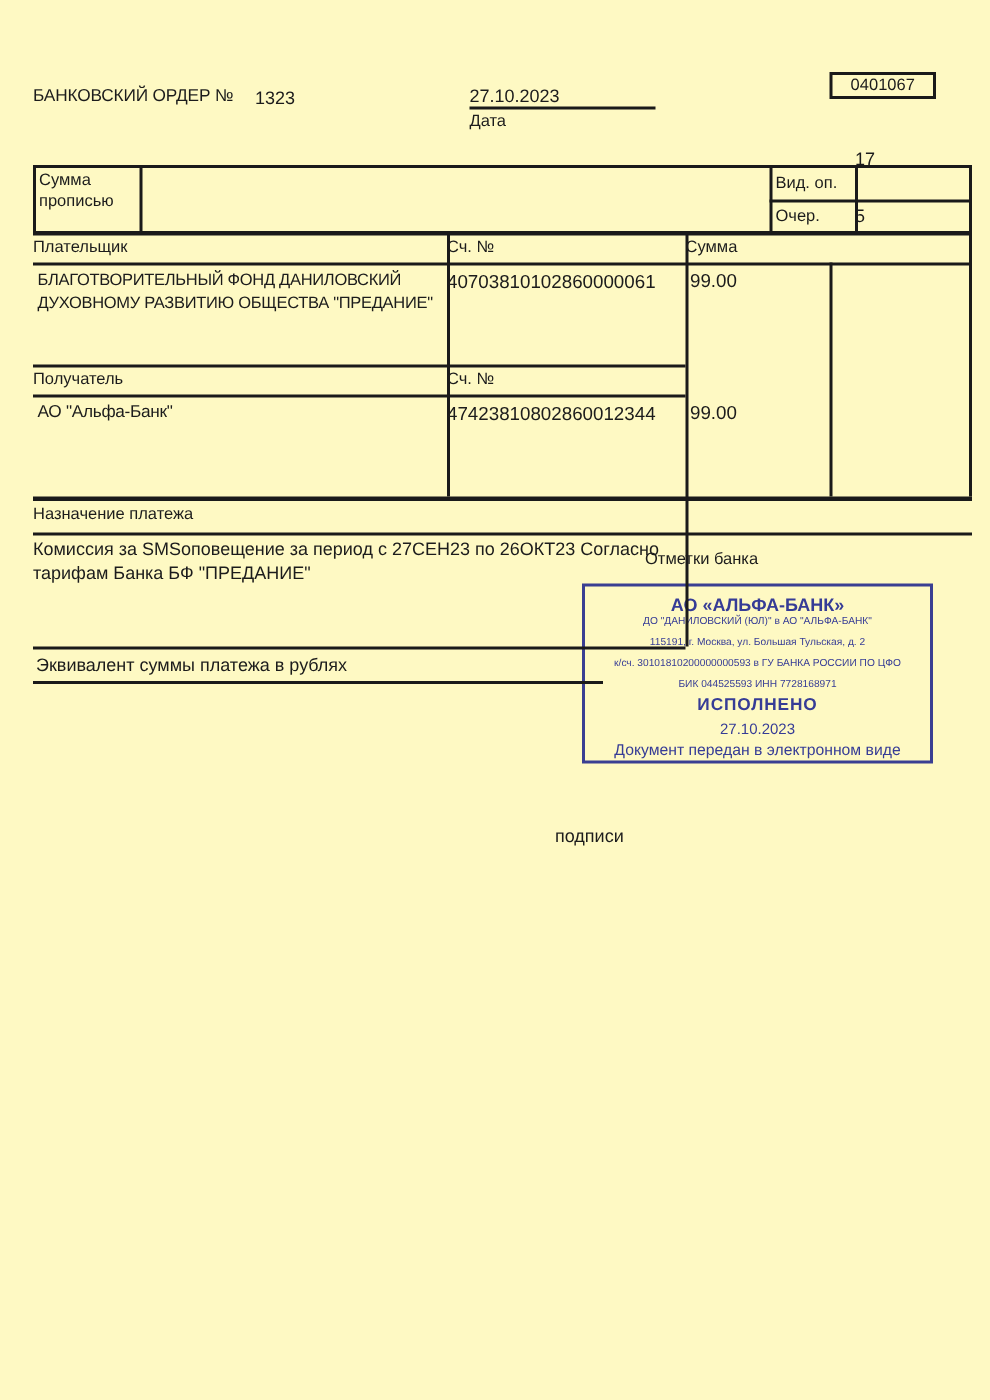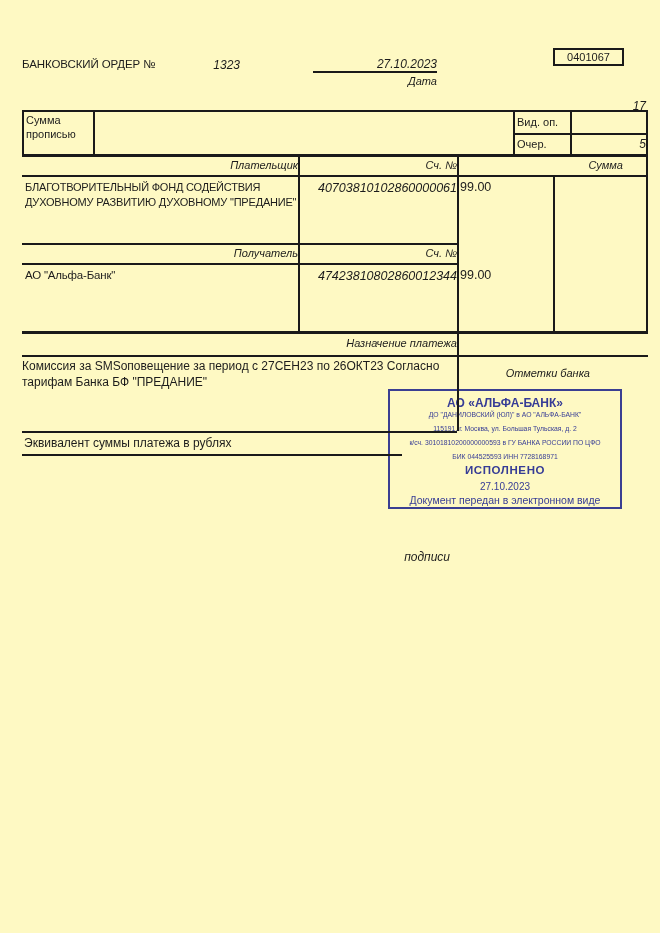--- a/index.html
+++ b/index.html
@@ -5,21 +5,21 @@
   html,body{margin:0;padding:0;background:#e8e8e8;}
   .page{
     position:relative;
     width:660px;height:933px;
     background:#fef9c3;
     font-family:"Liberation Sans","DejaVu Sans",sans-serif;
     color:#1c1c1c;
     overflow:hidden;
   }
   .t{position:absolute;white-space:pre-wrap;}
-  .c{text-align:right;font-style:italic;}
+  .c{text-align:left;}
   .lh{position:absolute;background:#1a1a1a;height:2px;}
   .lh.heavy{height:3px;}
   .lv{position:absolute;background:#1a1a1a;width:2px;}
   .small{font-size:11px;}
   .body-text{font-size:12px;}
   .num{font-size:12.5px;}
   .codebox{
     position:absolute;left:553px;top:48px;width:71px;height:18px;
     border:2px solid #1a1a1a;box-sizing:border-box;
     display:flex;align-items:center;justify-content:center;
@@ -90,21 +90,21 @@
   <div class="t small" style="left:26px;top:113px;width:62px;line-height:1.3;">Сумма прописью</div>
   <div class="t small" style="left:517px;top:116px;">Вид. оп.</div>
   <div class="t c body-text" style="left:570px;top:99px;width:76px;">17</div>
   <div class="t small" style="left:517px;top:138px;">Очер.</div>
   <div class="t c body-text" style="left:570px;top:137px;width:76px;">5</div>
 
   <div class="t c small" style="left:22px;top:159px;width:276px;">Плательщик</div>
   <div class="t c small" style="left:298px;top:159px;width:159px;">Сч. №</div>
   <div class="t c small" style="left:457px;top:159px;width:166px;">Сумма</div>
 
-  <div class="t name-cell" style="left:25px;top:180px;width:272px;">БЛАГОТВОРИТЕЛЬНЫЙ ФОНД СОДЕЙСТВИЯ ДУХОВНОМУ РАЗВИТИЮ ДУХОВНОМУ "ПРЕДАНИЕ"</div>
+  <div class="t name-cell" style="left:25px;top:180px;width:272px;">БЛАГОТВОРИТЕЛЬНЫЙ ФОНД ДАНИЛОВСКИЙ ДУХОВНОМУ РАЗВИТИЮ ОБЩЕСТВА "ПРЕДАНИЕ"</div>
   <div class="t c num" style="left:298px;top:181px;width:159px;">40703810102860000061</div>
   <div class="t num" style="left:460px;top:180px;">99.00</div>
 
   <div class="t c small" style="left:22px;top:247px;width:276px;">Получатель</div>
   <div class="t c small" style="left:298px;top:247px;width:159px;">Сч. №</div>
 
   <div class="t name-cell" style="left:25px;top:268px;width:272px;font-size:11.5px;">АО "Альфа-Банк"</div>
   <div class="t c num" style="left:298px;top:269px;width:159px;">47423810802860012344</div>
   <div class="t num" style="left:460px;top:268px;">99.00</div>
 

